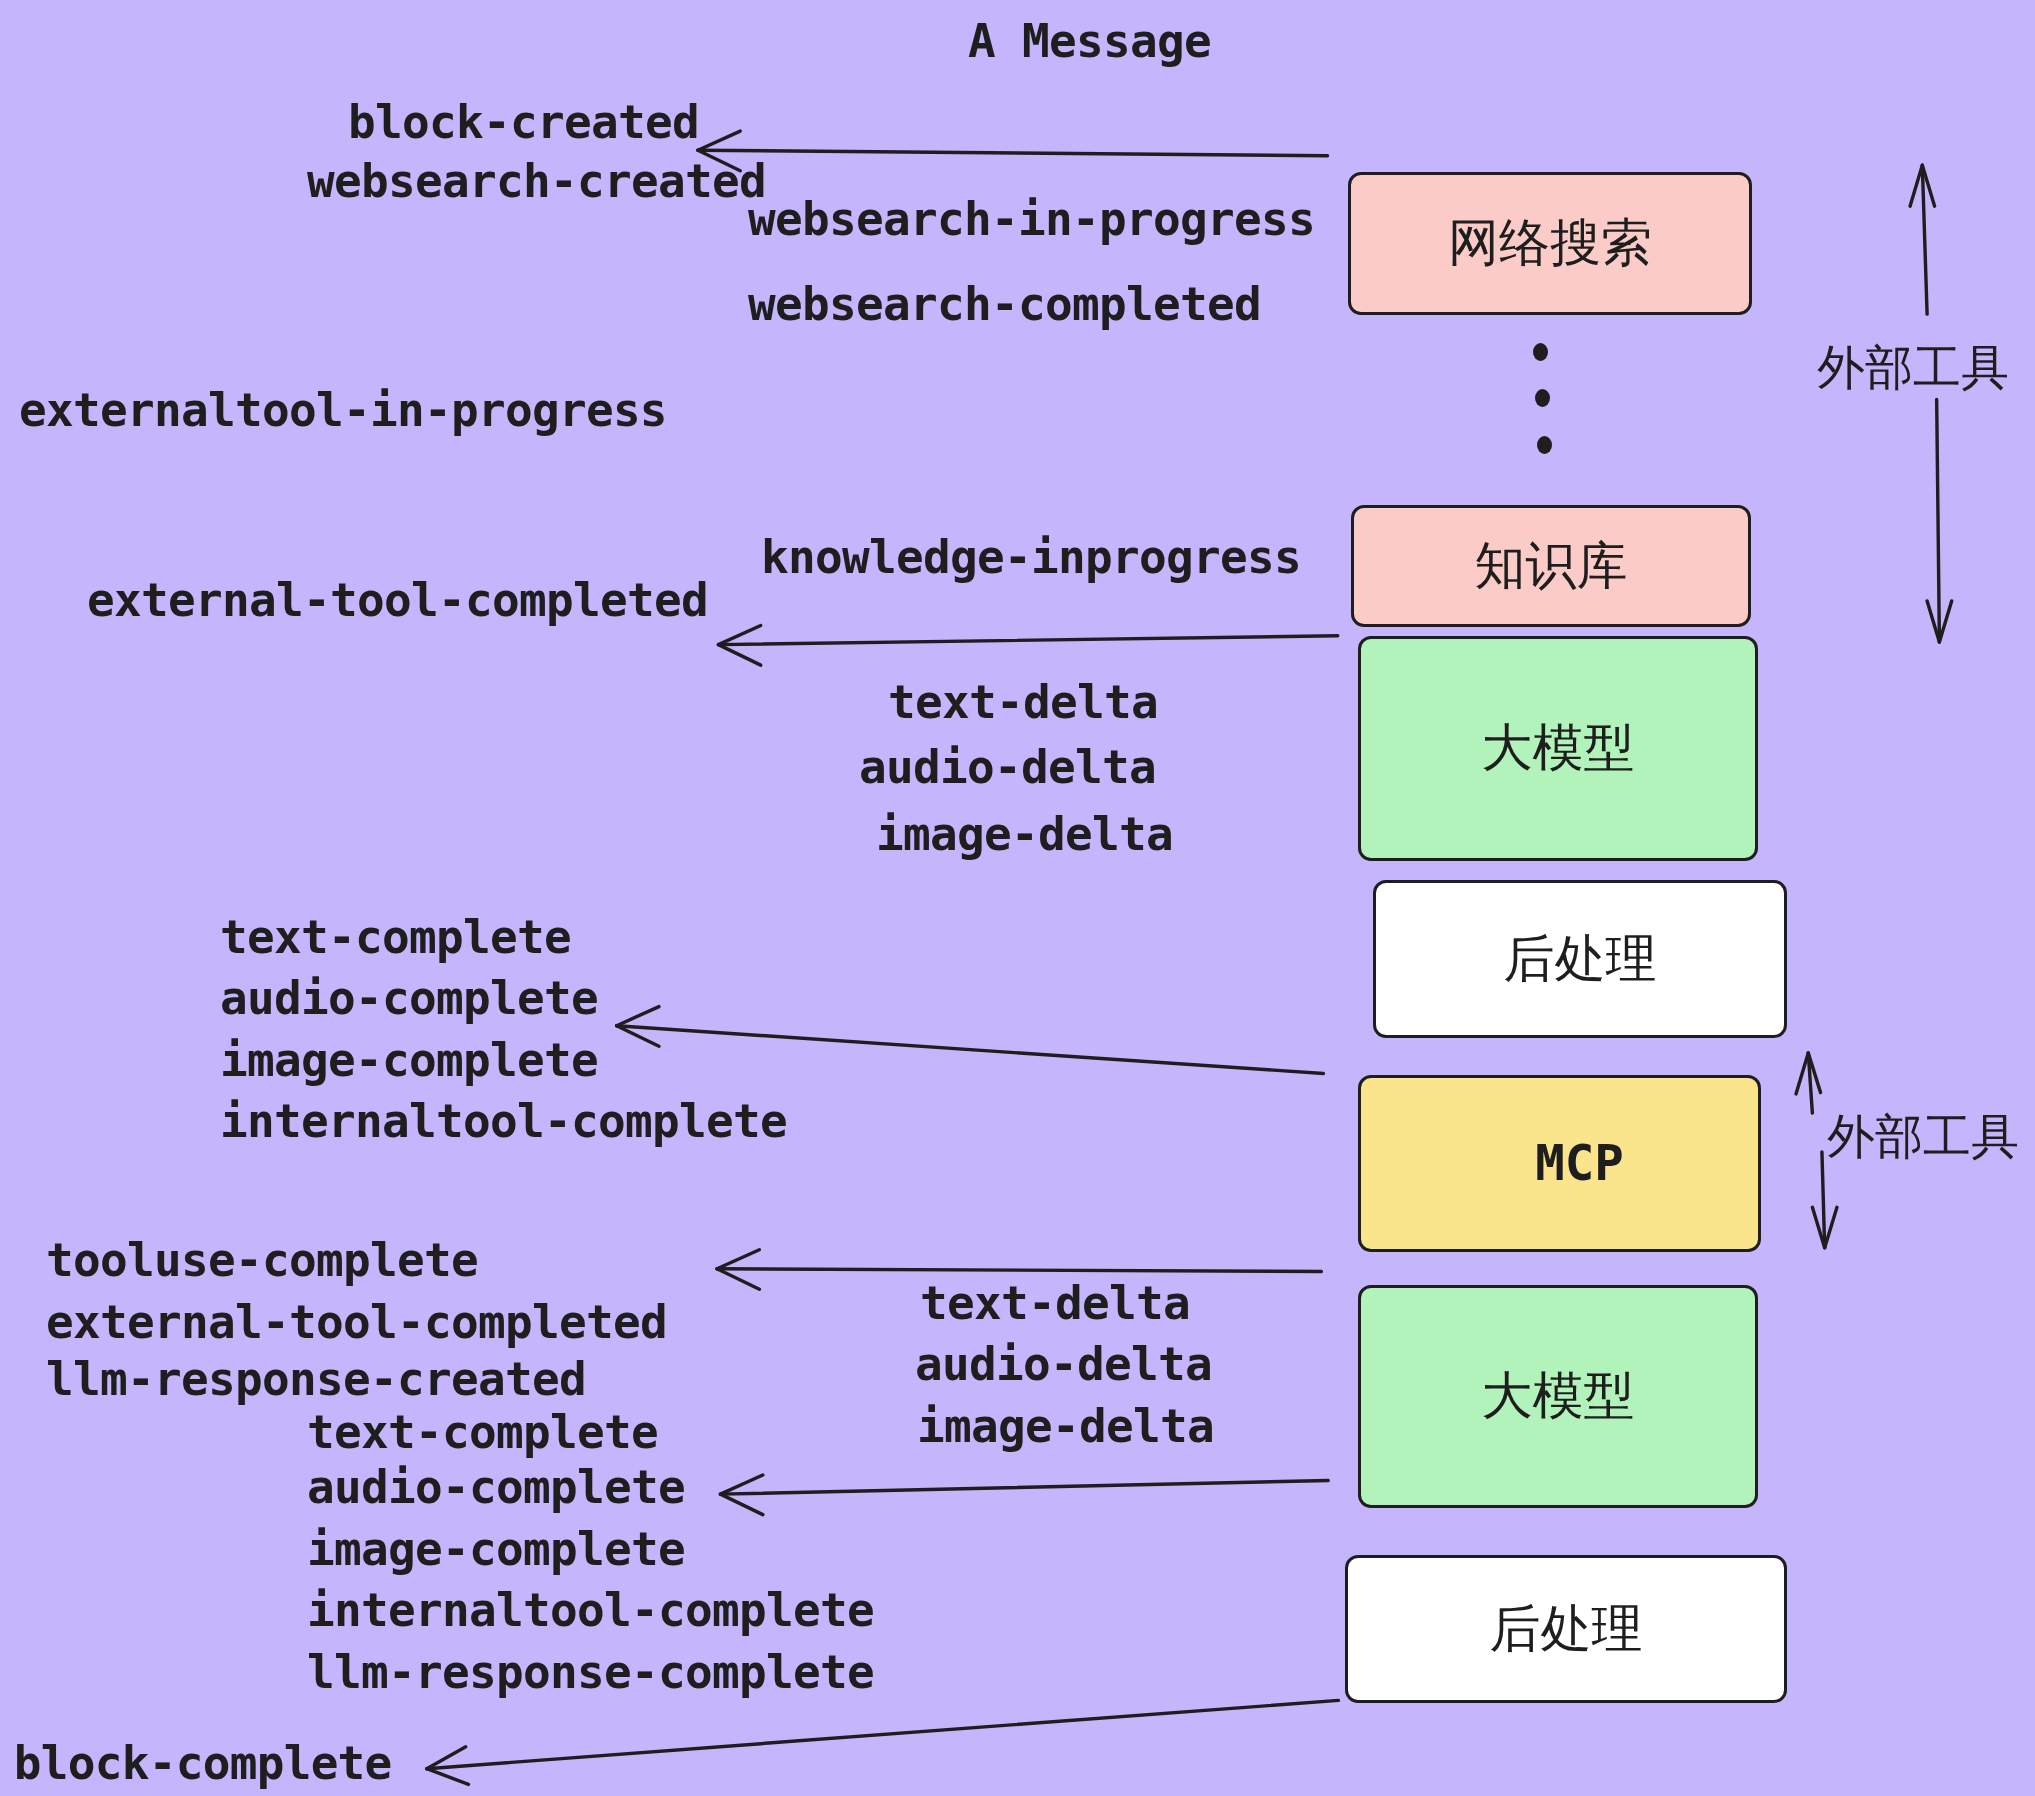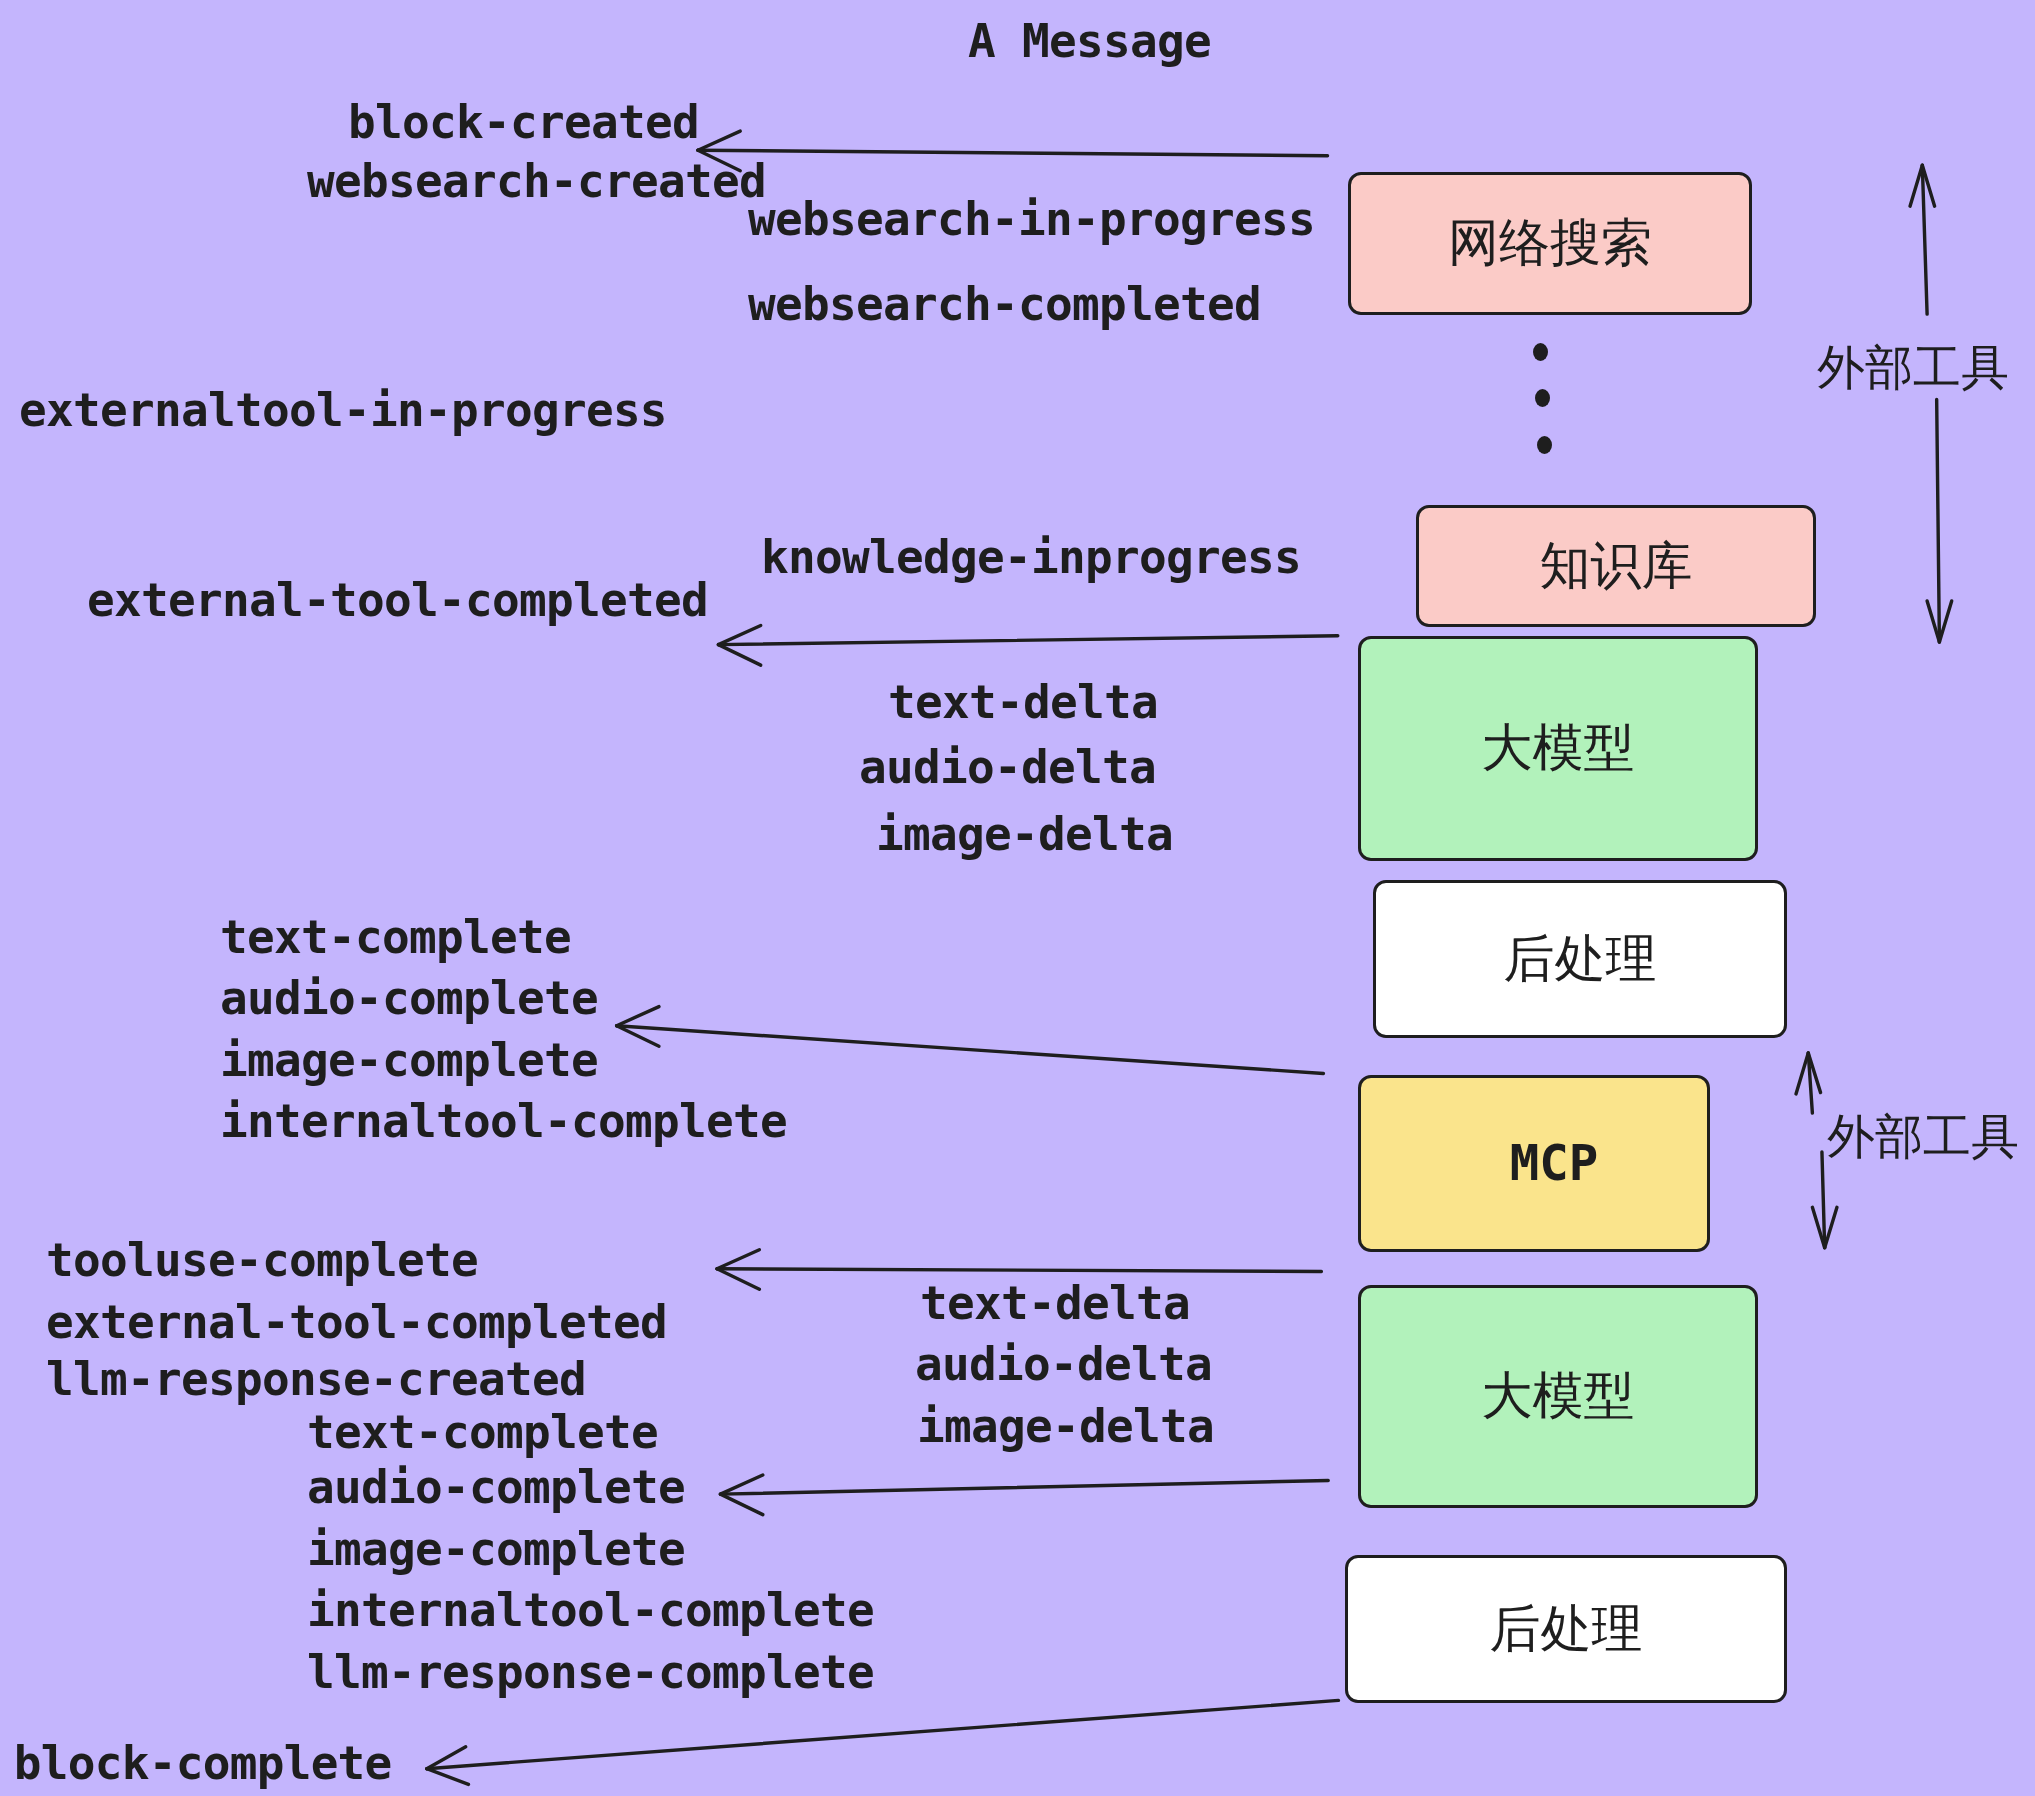--- a/index.html
+++ b/index.html
@@ -91,33 +91,33 @@
   <div class="evt" style="left:13.7px;top:1738px;">block-complete</div>
 
   <div class="box" style="left:1348px;top:172px;width:404px;height:143px;background:#fbcbc7;">
     <span>网络搜索</span>
   </div>
 
   <div class="dot" style="left:1533px;top:343px;"></div>
   <div class="dot" style="left:1535px;top:389px;"></div>
   <div class="dot" style="left:1537px;top:436px;"></div>
 
-  <div class="box" style="left:1416px;top:505px;width:400px;height:122px;background:#fbcbc7;justify-content:center;">
+  <div class="box" style="left:1351px;top:505px;width:400px;height:122px;background:#fbcbc7;justify-content:center;">
     <span>知识库</span>
   </div>
 
   <div class="box" style="left:1358px;top:636px;width:400px;height:225px;background:#b2f2bb;">
     <span>大模型</span>
   </div>
 
   <div class="box" style="left:1373px;top:880px;width:414px;height:158px;background:#ffffff;">
     <span>后处理</span>
   </div>
 
-  <div class="box mcp-box" style="left:1358px;top:1075px;width:352px;height:177px;background:#fae48c;padding-left:40px;">
+  <div class="box mcp-box" style="left:1358px;top:1075px;width:403px;height:177px;background:#fae48c;padding-left:40px;">
     <span>MCP</span>
   </div>
 
   <div class="box" style="left:1358px;top:1285px;width:400px;height:223px;background:#b2f2bb;">
     <span>大模型</span>
   </div>
 
   <div class="box" style="left:1345px;top:1555px;width:442px;height:148px;background:#ffffff;">
     <span>后处理</span>
   </div>

